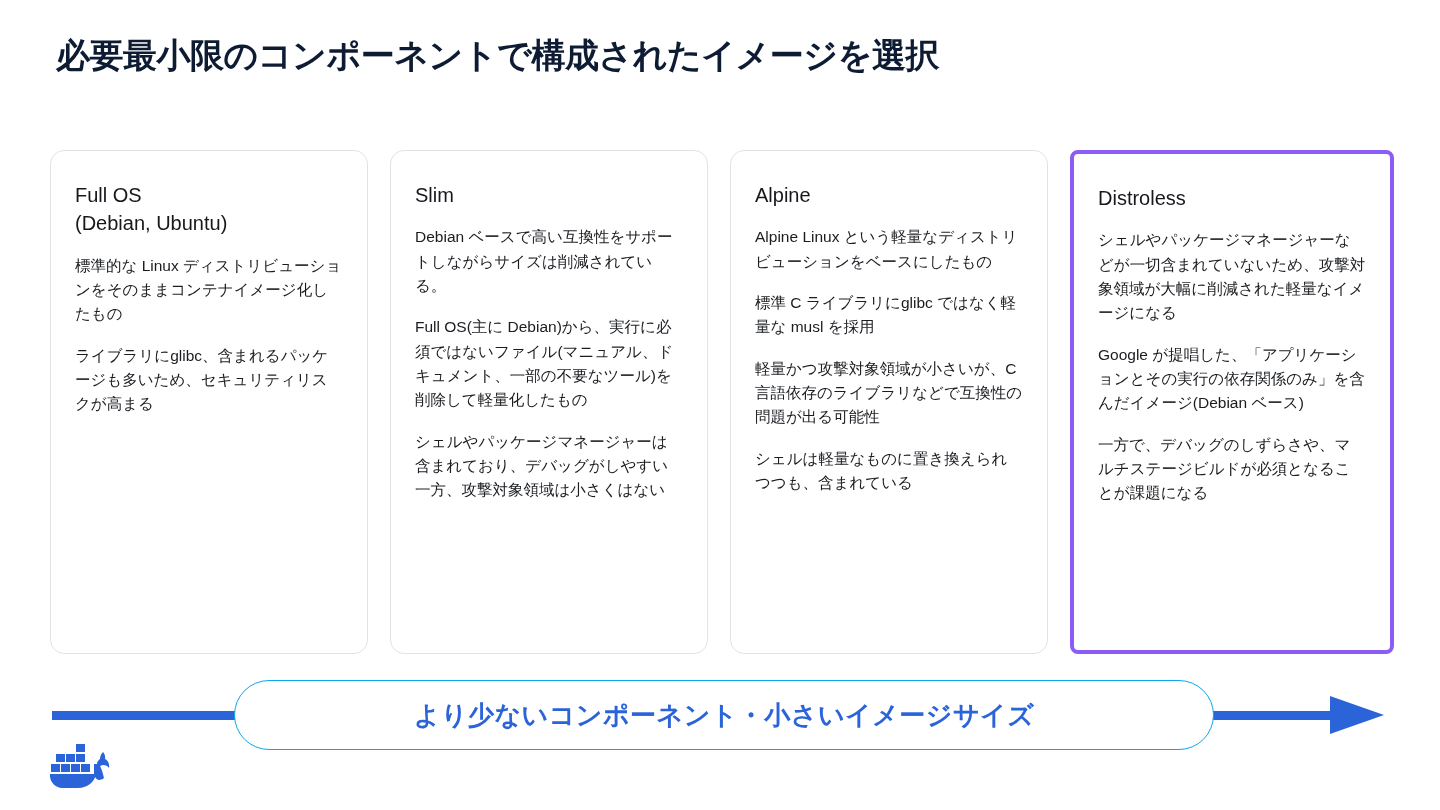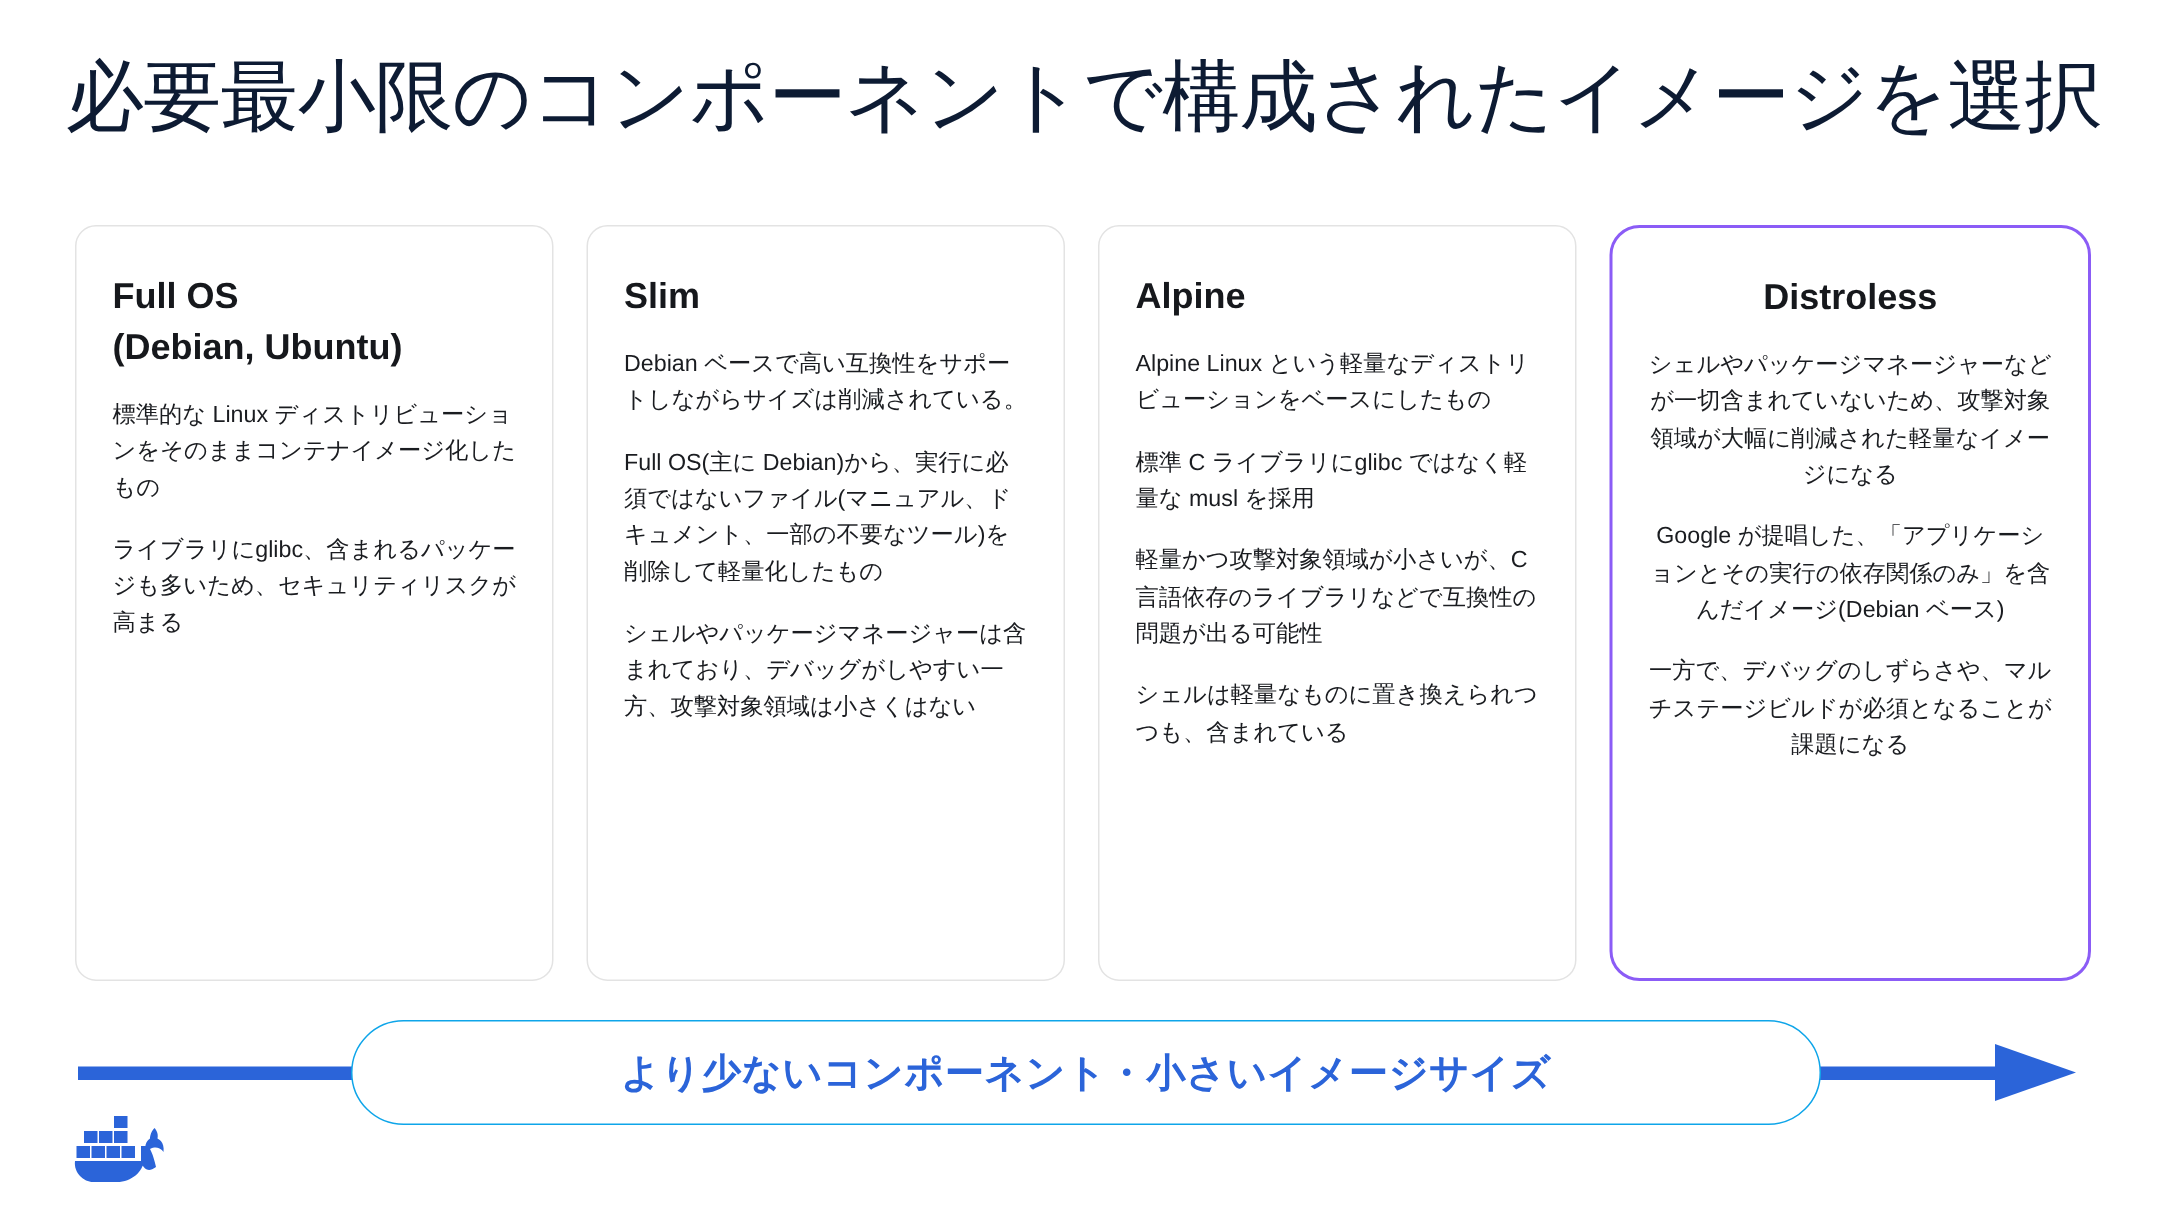--- a/index.html
+++ b/index.html
@@ -11,24 +11,24 @@
     height: 810px;
     background: #ffffff;
     font-family: "Liberation Sans", "DejaVu Sans", sans-serif;
     overflow: hidden;
     position: relative;
   }
 
   
   .slide-title {
     position: absolute;
-    left: 44px;
+    left: 56px;
     top: 36px;
-    font-size: 52px;
-    font-weight: normal;
+    font-size: 34px;
+    font-weight: bold;
     color: #0d1b33;
     letter-spacing: -0.5px;
     white-space: nowrap;
     line-height: 1.15;
   }
 
   
   .card-row {
     position: absolute;
     left: 50px;
@@ -42,28 +42,27 @@
   .card {
     flex: 1 1 0;
     background: #ffffff;
     border: 1px solid #e3e3e3;
     border-radius: 14px;
     box-sizing: border-box;
     padding: 30px 24px 20px 24px;
     overflow: hidden;
   }
   .card.highlight {
-    border: 2px solid #8b5cf6;
-    border-radius: 20px;
-    text-align: center;
+    border: 4px solid #8b5cf6;
+    border-radius: 8px;
   }
 
   .card-title {
-    font-size: 24px;
-    font-weight: bold;
+    font-size: 20px;
+    font-weight: normal;
     color: #16181c;
     line-height: 1.42;
     margin: 0 0 6px 0;
     white-space: pre-line;
   }
 
   .card-body {
     margin-top: 16px;
   }
   .card-para {

